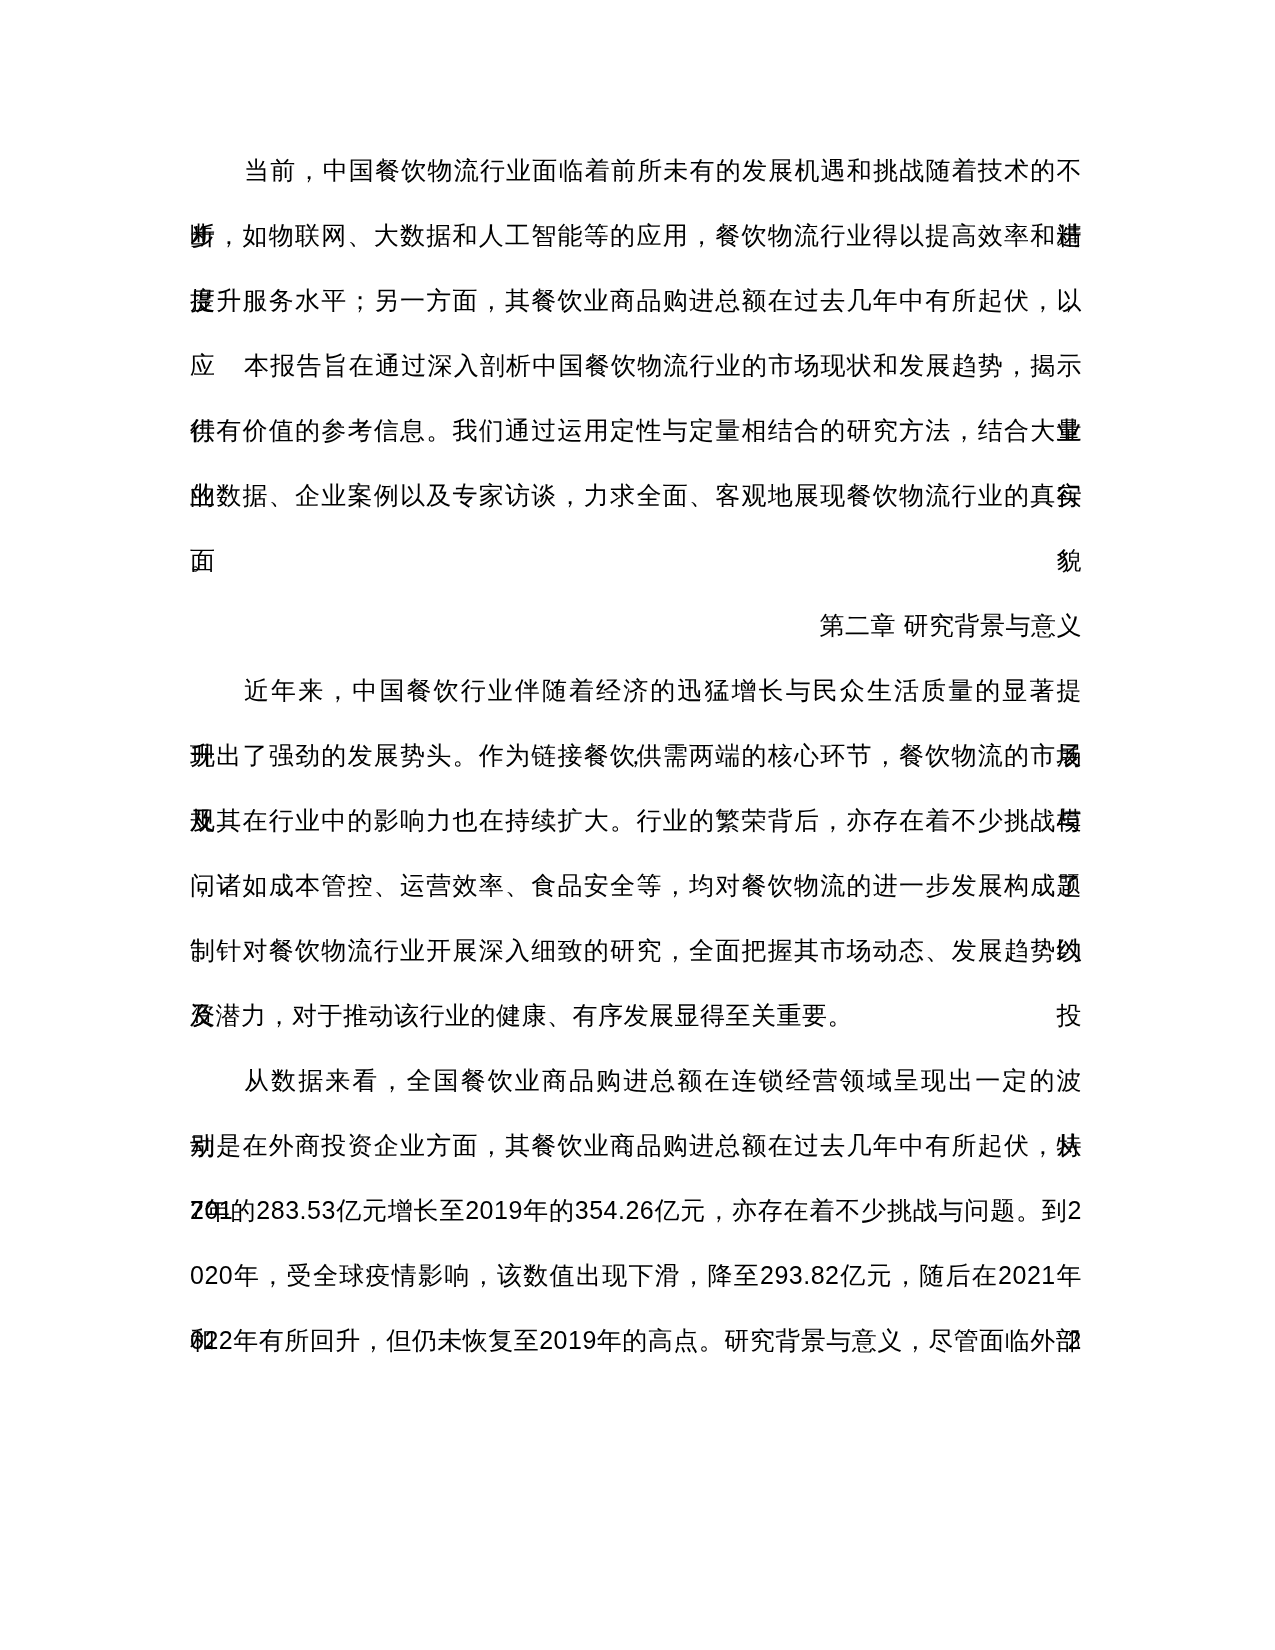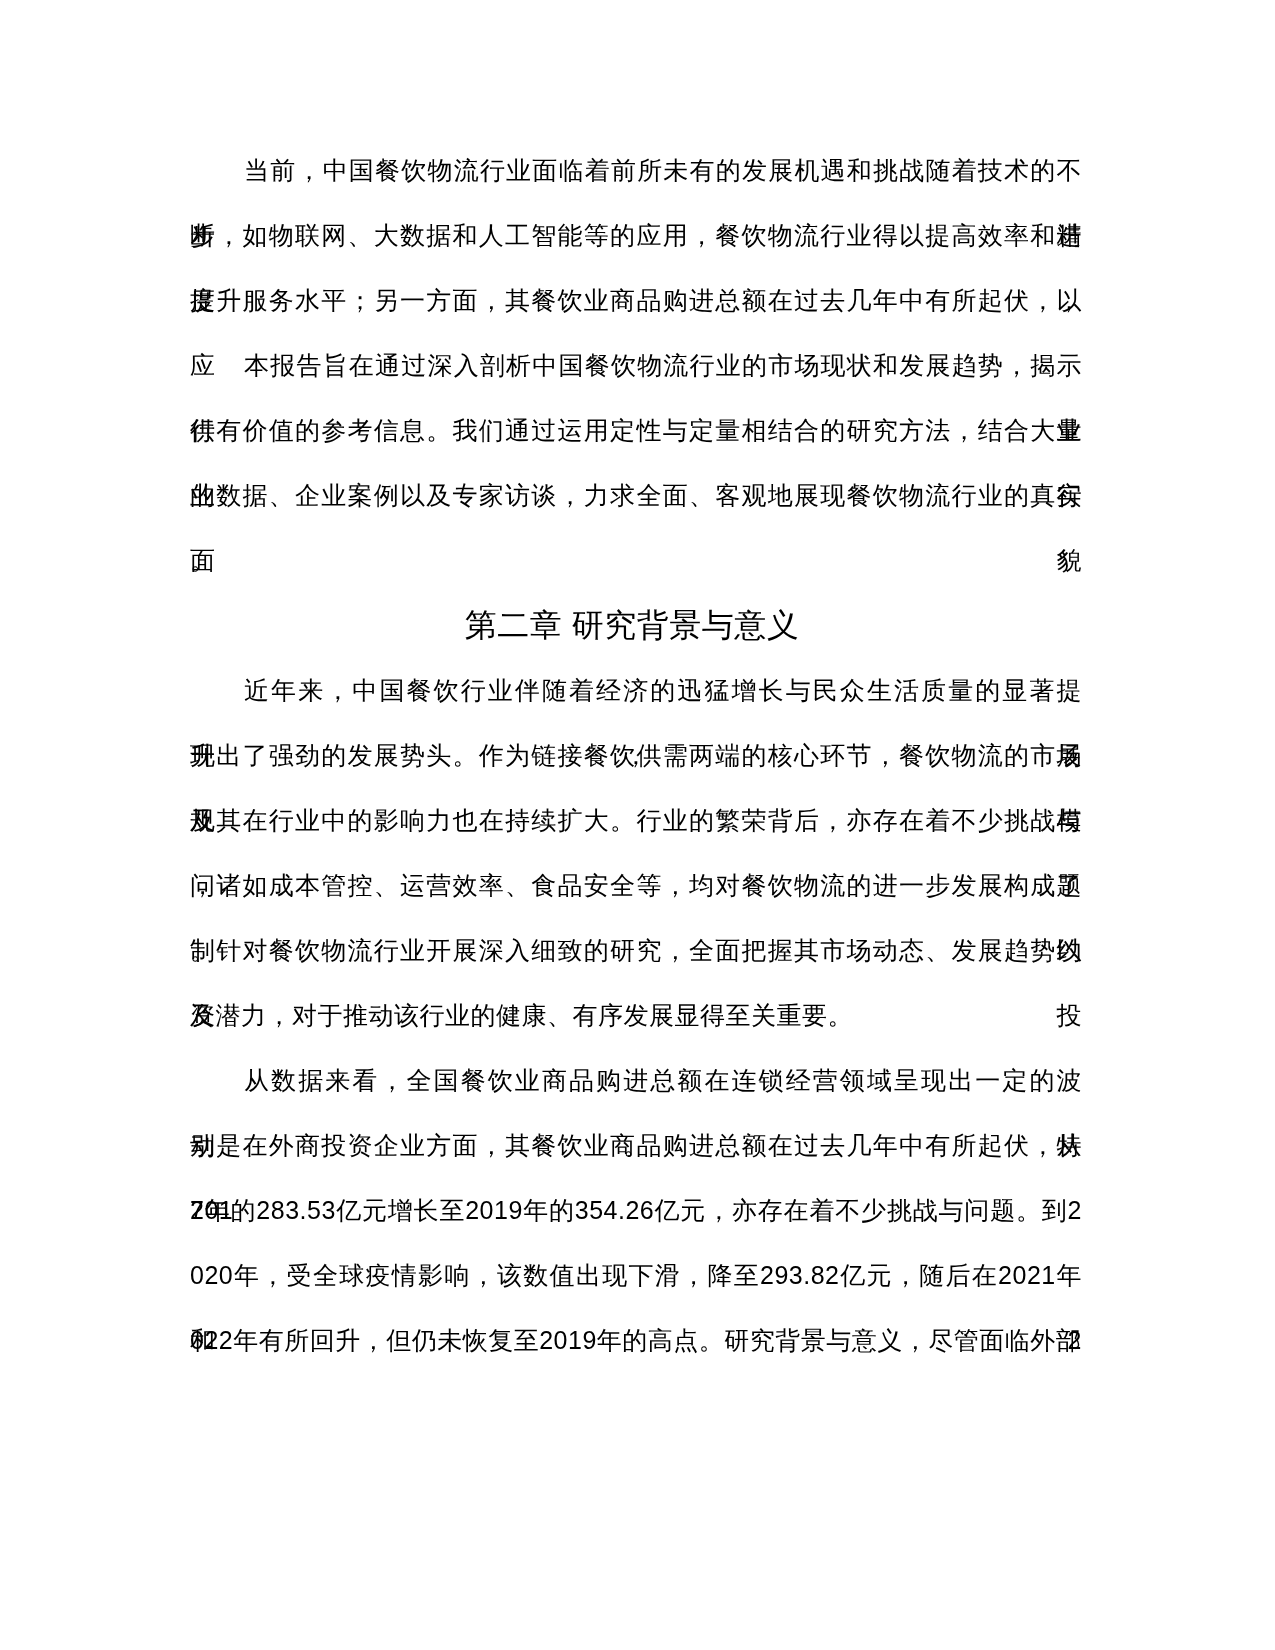--- a/index.html
+++ b/index.html
@@ -38,23 +38,23 @@
     text-align-last: justify;
     -moz-text-align-last: justify;
   }
   
   .line.indent {
     text-indent: 54px;
   }
   .heading {
     height: 65px;
     line-height: 65px;
-    font-size: 32px;
+    font-size: 25px;
     letter-spacing: 0.5px;
-    text-align: center;
+    text-align: right;
   }
 </style>
 </head>
 <body>
 
 <div class="page">
   <div class="text-block">
 
     <div>
       <div class="line fill indent">当前，中国餐饮物流行业面临着前所未有的发展机遇和挑战随着技术的不断进</div>

